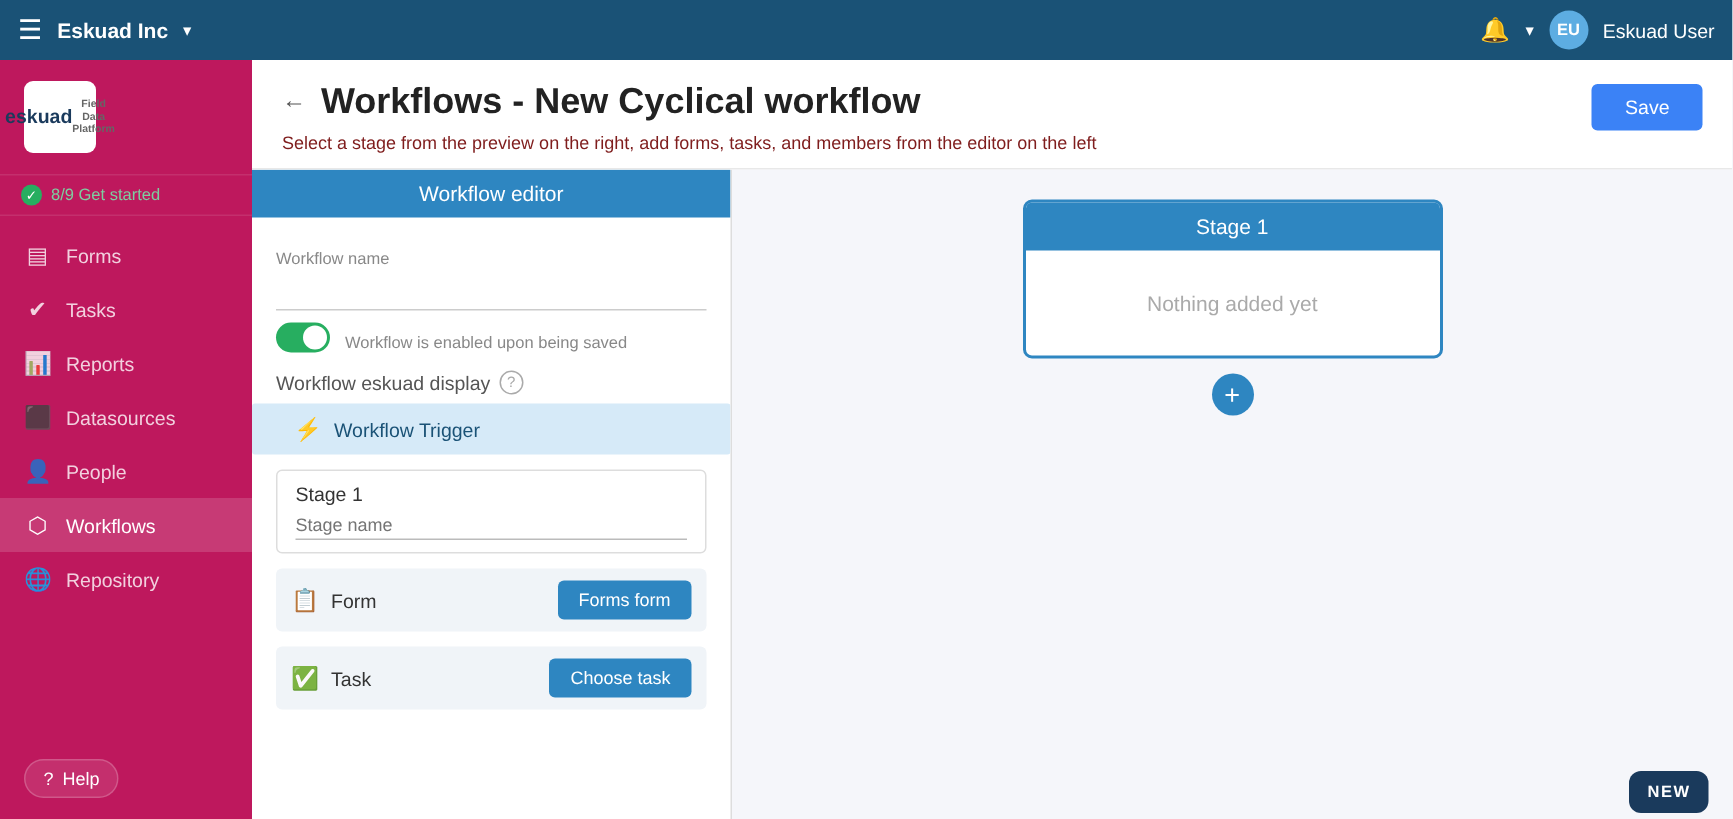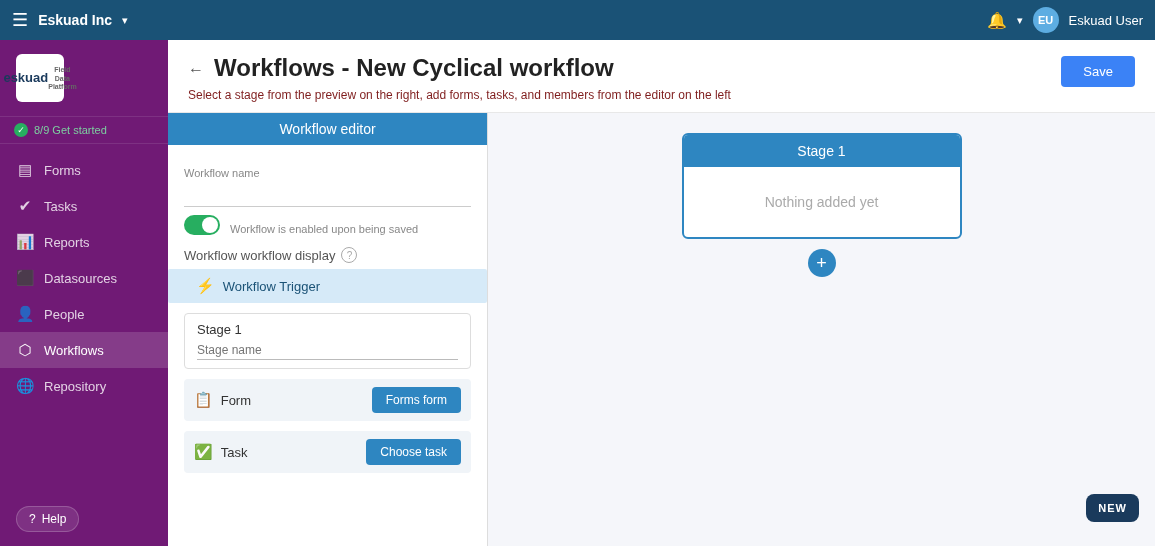--- a/index.html
+++ b/index.html
@@ -24,21 +24,21 @@
     .user-avatar { width: 26px; height: 26px; border-radius: 50%; background: #5dade2; display: flex; align-items: center; justify-content: center; font-size: 11px; font-weight: bold; }
     .user-label { font-size: 13px; }
     .chevron { font-size: 11px; }
 
     
     .main-layout { display: flex; flex: 1; overflow: hidden; }
 
     
     .sidebar {
       width: 168px;
-      background: #701a75;
+      background: #be185d;
       color: white;
       display: flex;
       flex-direction: column;
       flex-shrink: 0;
     }
     .sidebar-logo {
       padding: 14px 16px;
       display: flex;
       align-items: center;
       border-bottom: 1px solid rgba(255,255,255,0.1);
@@ -241,21 +241,21 @@
       background: #2e86c1;
       color: white;
       display: flex; align-items: center; justify-content: center;
       font-size: 18px;
       cursor: pointer;
     }
 
     
     .new-badge {
       position: fixed;
-      bottom: 24px; right: 16px;
+      bottom: 4px; right: 16px;
       background: #1a3a5c;
       color: white;
       padding: 8px 12px;
       border-radius: 8px;
       font-size: 11px;
       font-weight: bold;
       letter-spacing: 1px;
     }
   </style>
 </head>
@@ -346,21 +346,21 @@
         <div class="editor-body">
           <div class="field-label">Workflow name</div>
           <input class="text-input" type="text" value="" style="">
           <div class="toggle-row">
             <div class="toggle-switch">
               <div class="toggle-knob"></div>
             </div>
             <span class="toggle-label">Workflow is enabled upon being saved</span>
           </div>
           <div class="section-label">
-            <span>Workflow workflow display</span>
+            <span>Workflow eskuad display</span>
             <span style="width:16px;height:16px;border-radius:50%;border:1px solid #aaa;display:inline-flex;align-items:center;justify-content:center;font-size:10px;color:#aaa;">?</span>
           </div>
           <div class="trigger-bar">
             <span class="trigger-icon">⚡</span>
             <span>Workflow Trigger</span>
           </div>
           <div class="stage-item">
             <span>Stage 1</span>
             <input class="stage-name-input" type="text" placeholder="Stage name" style="">
           </div>

